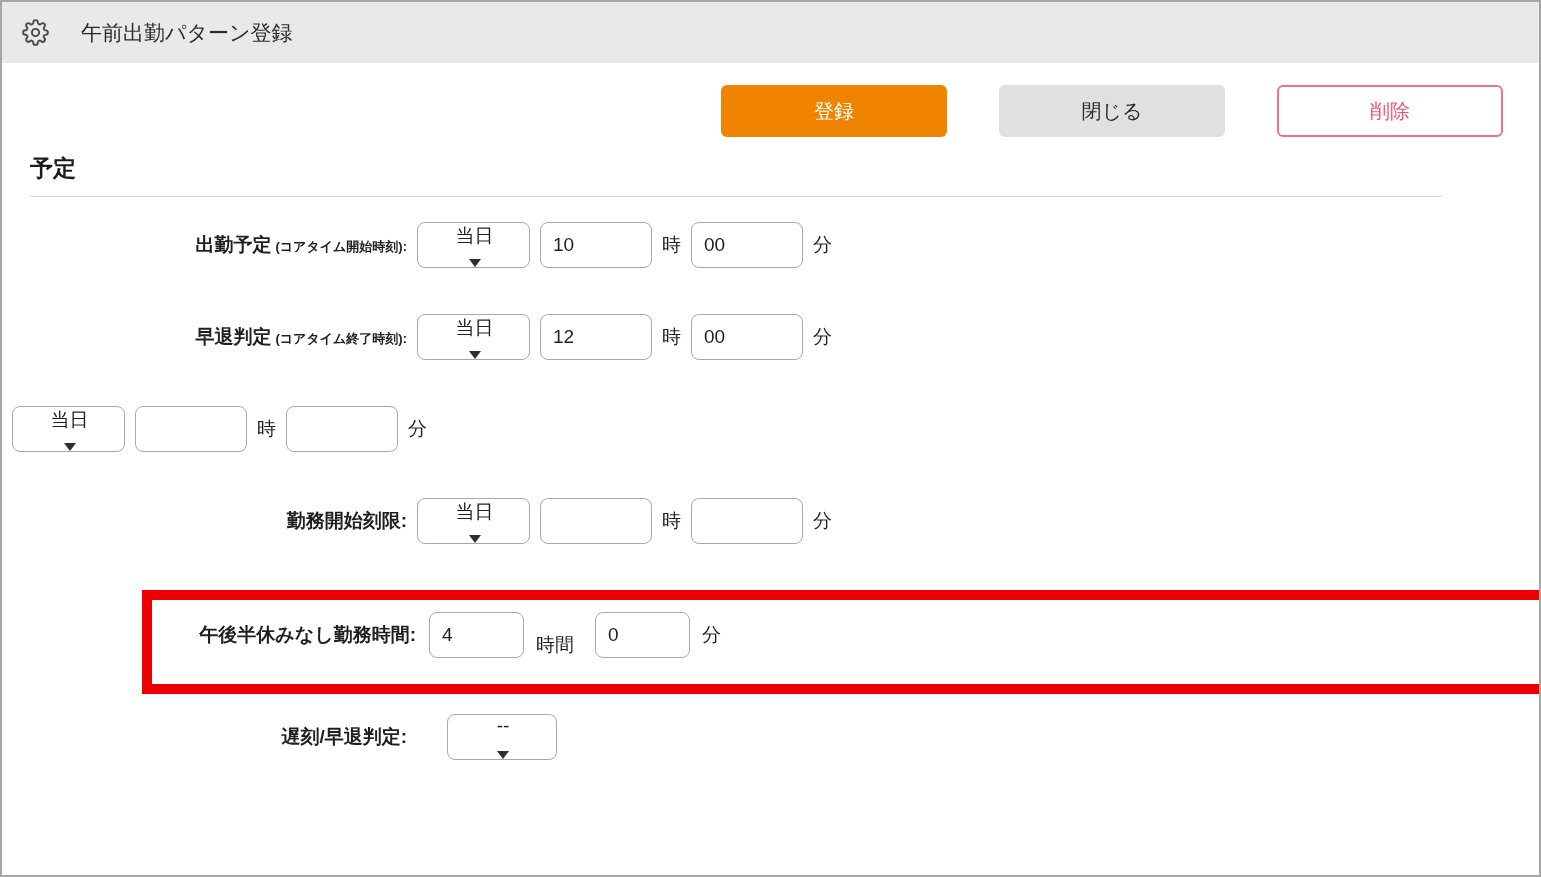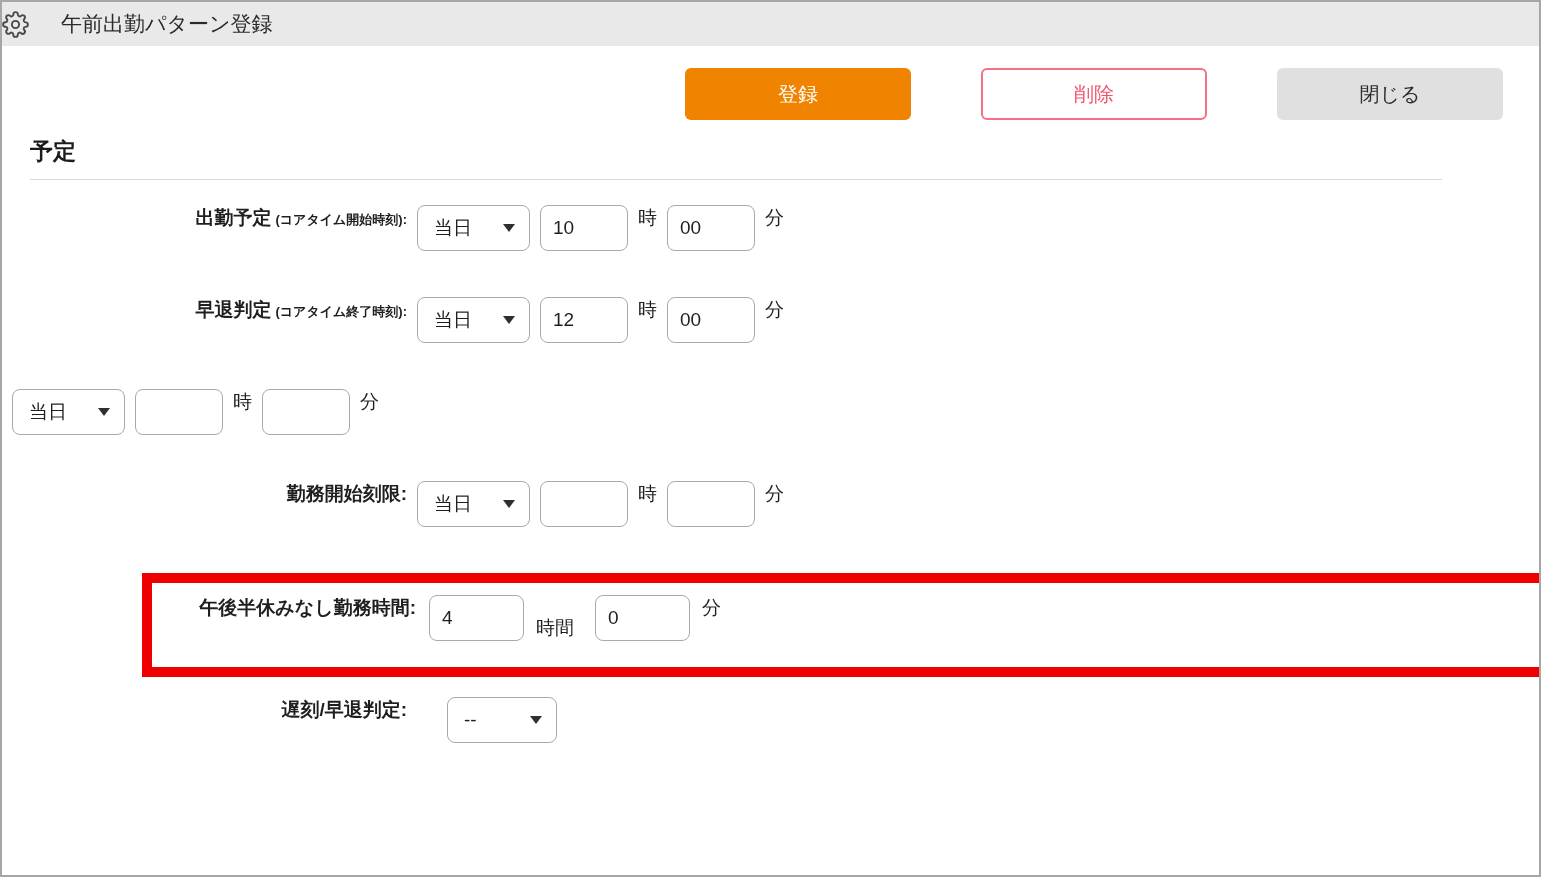--- a/index.html
+++ b/index.html
@@ -6,67 +6,67 @@
   html,body { margin:0; padding:0; background:#fff; }
   body { font-family:"Liberation Sans","DejaVu Sans",sans-serif; color:#1f1f1f; }
 
   .window {
     position:relative; width:1541px; height:877px;
     background:#fff; border:2px solid #a6a6a6; overflow:hidden;
   }
 
   
   .header {
-    height:44px; background:#e9e9e9;
-    display:flex; align-items:center; 
+    height:61px; background:#e9e9e9;
+    display:flex; align-items:center; padding-left:20px;
   }
   .gear { display:flex; align-items:center; }
   .title { margin-left:32px; font-size:21px; color:#2a2a2a; }
 
   
   .btn-row {
     display:flex; justify-content:flex-end; align-items:center;
-    margin-top:22px; padding-right:36px; gap:70px;
+    margin-top:22px; padding-right:36px; gap:52px;
   }
   .btn {
     width:226px; height:52px; font-size:20px; border-radius:6px;
     font-family:inherit; cursor:pointer;
     display:flex; align-items:center; justify-content:center;
   }
   .btn.register { background:#f08300; color:#ffffff; border:none; }
   .btn.delete   { background:#ffffff; color:#f2526b; border:2px solid #f47083; }
   .btn.close    { background:#e0e0e0; color:#2b2b2b; border:none; }
 
   
   .section-heading {
     margin:16px 0 0 28px; font-size:23px; font-weight:bold; color:#1b1b1b;
   }
   .section-rule {
     margin:12px 97px 0 28px; border:none; border-top:1px solid #d8d8d8; height:0;
   }
 
   
   .form { margin-top:25px; }
-  .form-row { display:flex; align-items:flex-start; margin-bottom:46px; }
+  .form-row { display:flex; align-items:center; margin-bottom:46px; }
   .row-label { width:405px; text-align:right; font-weight:bold; font-size:19px; white-space:nowrap; }
   .row-label .sub { font-size:13px; margin-left:4px; }
 
   .select-box {
     width:113px; height:46px; margin-left:10px; background:#fff;
     border:1px solid #a9a9a9; border-radius:8px;
     display:flex; align-items:center; justify-content:space-between;
-    padding:0 14px 0 16px; font-size:19px; cursor:pointer;
+    padding:0 14px 0 16px; font-size:19px; cursor:pointer;flex-direction:column;
   }
   .caret {
     width:0; height:0;
     border-left:6px solid transparent; border-right:6px solid transparent;
     border-top:8px solid #2f2f2f;
   }
   .time-input {
-    width:88px; height:46px; margin-left:10px;
+    width:112px; height:46px; margin-left:10px;
     border:1px solid #a9a9a9; border-radius:8px;
     font-size:19px; font-family:inherit; padding:0 8px 0 12px; color:#1f1f1f;
   }
   .unit { margin-left:10px; font-size:19px; }
 
   
   .highlight-box {
     margin:26px 0 0 140px; width:1494px;
     border:10px solid #ee0000; background:#fff;
     padding:12px 0 16px 9px;
@@ -103,22 +103,22 @@
       <svg width="27" height="27" viewBox="0 0 24 24" fill="none" stroke="#4a4a4a" stroke-width="1.7" stroke-linejoin="round">
         <circle cx="12" cy="12" r="3.2"></circle>
         <path d="M19.4 15a1.7 1.7 0 0 0 .34 1.87l.06.06a2 2 0 1 1-2.83 2.83l-.06-.06a1.7 1.7 0 0 0-1.87-.34 1.7 1.7 0 0 0-1 1.55V21a2 2 0 1 1-4 0v-.09a1.7 1.7 0 0 0-1-1.55 1.7 1.7 0 0 0-1.87.34l-.06.06a2 2 0 1 1-2.83-2.83l.06-.06a1.7 1.7 0 0 0 .34-1.87 1.7 1.7 0 0 0-1.55-1H3a2 2 0 1 1 0-4h.09a1.7 1.7 0 0 0 1.55-1 1.7 1.7 0 0 0-.34-1.87l-.06-.06a2 2 0 1 1 2.83-2.83l.06.06a1.7 1.7 0 0 0 1.87.34h.09a1.7 1.7 0 0 0 1-1.55V3a2 2 0 1 1 4 0v.09a1.7 1.7 0 0 0 1 1.55 1.7 1.7 0 0 0 1.87-.34l.06-.06a2 2 0 1 1 2.83 2.83l-.06.06a1.7 1.7 0 0 0-.34 1.87v.09a1.7 1.7 0 0 0 1.55 1H21a2 2 0 1 1 0 4h-.09a1.7 1.7 0 0 0-1.55 1z"></path>
       </svg>
     </span>
     <span class="title">午前出勤パターン登録</span>
   </div>
 
   <div class="btn-row">
     <button class="btn register">登録</button>
+    <button class="btn close">閉じる</button>
     <button class="btn delete">削除</button>
-    <button class="btn close">閉じる</button>
   </div>
 
   <div class="section-heading">予定</div>
   <hr class="section-rule">
 
   <div class="form">
 
     <div class="form-row">
       <div class="row-label">
         <span class="main">出勤予定</span><span class="sub">(コアタイム開始時刻):</span>

